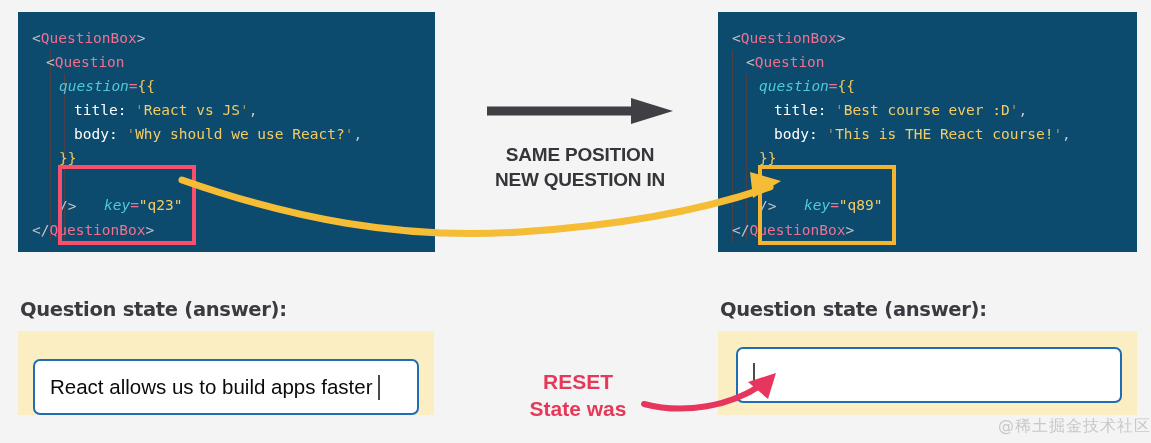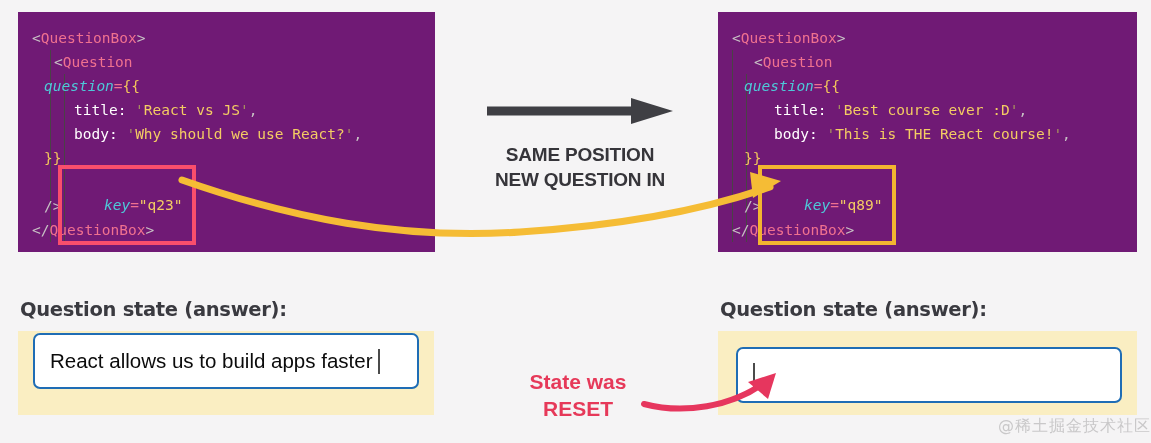--- a/index.html
+++ b/index.html
@@ -11,40 +11,40 @@
     position: relative;
     overflow: hidden;
     font-family: "Liberation Sans", sans-serif;
     -webkit-font-smoothing: antialiased;
   }
   .stage { position: absolute; inset: 0; }
 
   
   .code-panel {
     position: absolute;
-    background: #701a75;
+    background: #0c4a6e;
     box-sizing: border-box;
     padding: 0;
     overflow: hidden;
   }
   #code-panel-left  { left: 18px;  top: 12px; width: 417px; height: 240px; }
   #code-panel-right { left: 718px; top: 12px; width: 419px; height: 240px; }
 
   .code-lines {
     position: relative;
     margin: 0;
     padding: 14px 0 0 0;
     font-family: "DejaVu Sans Mono", "Liberation Mono", monospace;
     font-size: 14.5px;
     line-height: 24px;
     white-space: pre;
   }
   .code-line { padding-left: 14px; height: 24px; }
-  .ind1 { padding-left: 36px; }
-  .ind2 { padding-left: 26px; }
+  .ind1 { padding-left: 28px; }
+  .ind2 { padding-left: 41px; }
   .ind3 { padding-left: 56px; }
 
   
   .guide {
     position: absolute;
     width: 1px;
     background: #4a4246;
   }
   #guide-a-left  { left: 32px; top: 38px;  height: 192px; }
   #guide-b-left  { left: 46px; top: 62px;  height: 168px; }
@@ -135,21 +135,21 @@
     box-sizing: border-box;
     display: flex;
     align-items: center;
     padding-left: 15px;
     font-family: "Liberation Sans", sans-serif;
     font-size: 20.5px;
     color: #0b0b0b;
     overflow: hidden;
     white-space: nowrap;
   }
-  #answer-input-left  { left: 33px;  top: 333px; width: 386px; height: 56px; }
+  #answer-input-left  { left: 33px;  top: 359px; width: 386px; height: 56px; }
   #answer-input-right { left: 736px; top: 347px; width: 386px; height: 56px; }
 
   .caret {
     display: inline-block;
     width: 1.5px;
     height: 25px;
     background: #4b4b4b;
     margin-left: 6px;
     flex: none;
   }
@@ -232,22 +232,22 @@
   </div>
 
   <div class="state-label" id="state-label-right">Question state (answer):</div>
   <div class="state-well" id="state-well-right"></div>
   <div class="answer-input" id="answer-input-right">
     <span class="caret"></span>
     <span></span>
   </div>
 
   <div id="reset-note">
+    <div>RESET</div>
     <div>State was</div>
-    <div>RESET</div>
   </div>
 
   <svg id="reset-arrow" viewBox="0 0 150 60">
     <path d="M4,32 C42,42 92,36 128,8" stroke="#e6365e" stroke-width="6" fill="none" stroke-linecap="round"></path>
     <path d="M108,10 L136,1 L128,27 Z" fill="#e6365e"></path>
   </svg>
 
   <div id="watermark">@稀土掘金技术社区</div>
 
 </div>

